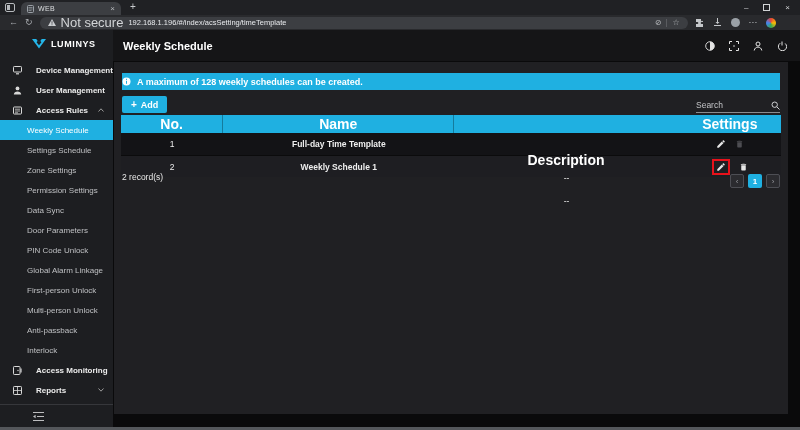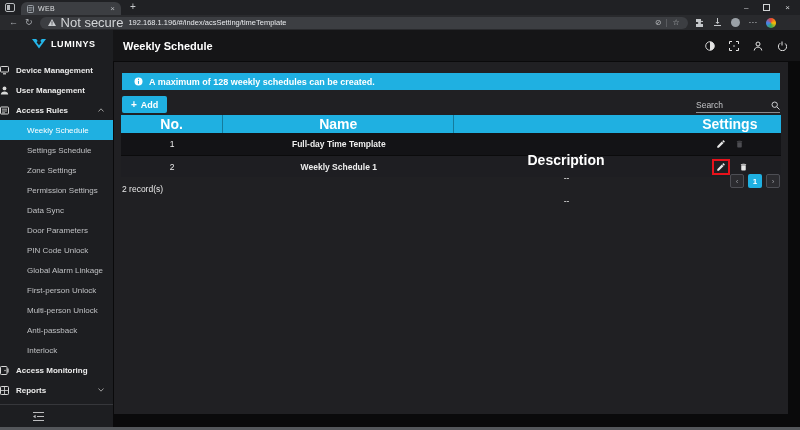--- a/index.html
+++ b/index.html
@@ -35,39 +35,39 @@
   .chrome-right .g { font-size:8.5px; color:#c4c7ca; line-height:1; }
   .avatar-dot { width:9px; height:9px; border-radius:50%; background:#9aa0a6; }
   .rainbow-dot { width:10px; height:10px; border-radius:50%;
                  background:conic-gradient(#ea4335,#fbbc04,#34a853,#4285f4,#ea4335); }
 
   
   .sidebar { position:absolute; left:0; top:30px; width:113px; height:397px; background:#1d1e21; }
   .logo-row { height:28px; display:flex; align-items:center; padding-left:32px; gap:5px; }
   .logo-text { color:#ffffff; font-size:9px; font-weight:bold; letter-spacing:.6px; }
   .menu { padding-top:2px; }
-  .mi { height:20px; display:flex; align-items:center; gap:7px; 
+  .mi { height:20px; display:flex; align-items:center; gap:14px; padding-left:13px;
         color:#ececec; font-size:8px; font-weight:bold; position:relative; cursor:default; }
   .mi svg { flex:none; }
   .chev { position:absolute; right:9px; top:8px; }
   .smi { height:20px; display:flex; align-items:center; padding-left:27px;
          color:#bfc0c3; font-size:8px; cursor:default; }
   .smi.active { background:#1fb0e1; color:#ffffff; }
   .sidebar-foot { position:absolute; left:0; right:0; bottom:0; height:23px;
                   border-top:1px solid #36373b; display:flex; align-items:center; padding-left:33px; }
 
   .app-header { position:absolute; left:113px; top:30px; width:687px; height:31px; background:#151517;
                 display:flex; align-items:center; }
   .page-title { color:#ffffff; font-size:11px; font-weight:bold; padding-left:10px; }
   .header-icons { margin-left:auto; display:flex; align-items:center; gap:14px; padding-right:13px; }
 
   .panel { position:absolute; left:114px; top:62px; width:674px; height:352px; background:#202023; }
 
   .banner { position:absolute; left:8px; right:8px; top:11px; height:17px; background:#1fb0e1;
-            display:flex; align-items:center; gap:6px; padding-left:12px; }
+            display:flex; align-items:center; gap:6px; padding-left:0; }
   .banner-text { color:#ffffff; font-size:9px; font-weight:bold; }
 
   .add-btn { position:absolute; left:8px; top:34px; height:17px; padding:0 9px; background:#1fb0e1;
              border:none; border-radius:2px; display:flex; align-items:center; gap:4px;
              color:#fff; font-size:9px; font-weight:bold; cursor:pointer; }
   .add-plus { font-size:10px; font-weight:bold; line-height:1; }
 
   .search-wrap { position:absolute; right:8px; top:36px; width:84px; height:15px;
                  border-bottom:1px solid #8b8c90; display:flex; align-items:center; gap:3px; }
   .search-input { flex:1; background:transparent; border:none; outline:none;
@@ -84,21 +84,21 @@
   .tr.odd  { background:#131316; }
   .tr.even { background:#1e1e22; border-top:1px solid #0b0b0c; }
   .td { display:flex; align-items:center; justify-content:center; color:#eeeeee; font-size:8.5px; }
   .td.bold { font-weight:bold; }
   .settings-cell { gap:9px; }
   .icon-btn { background:none; border:none; padding:0; display:flex; cursor:pointer; }
   .icon-btn svg { fill:#e6e6e6; }
   .icon-btn.disabled svg { fill:#4d4d52; }
   .annot { border:2px solid #e8121b; padding:1px 2px; display:flex; align-items:center; }
 
-  .record-count { position:absolute; left:8px; top:122px; color:#e8e8e8; font-size:8.5px; }
+  .record-count { position:absolute; left:8px; top:110px; color:#e8e8e8; font-size:8.5px; }
   .pagination { position:absolute; right:8px; top:112px; display:flex; gap:4px; }
   .pg { width:14px; height:14px; display:flex; align-items:center; justify-content:center;
         font-size:8px; border-radius:2px; cursor:pointer; }
   .pg.nav { background:#2b2b2f; border:1px solid #4d4e54; color:#96979c; }
   .pg.cur { background:#1fb0e1; color:#ffffff; font-weight:bold; }
 
   .window-bottom { position:absolute; left:0; bottom:0; width:800px; height:3px; background:#54575b; }
 </style>
 </head>
 <body>

